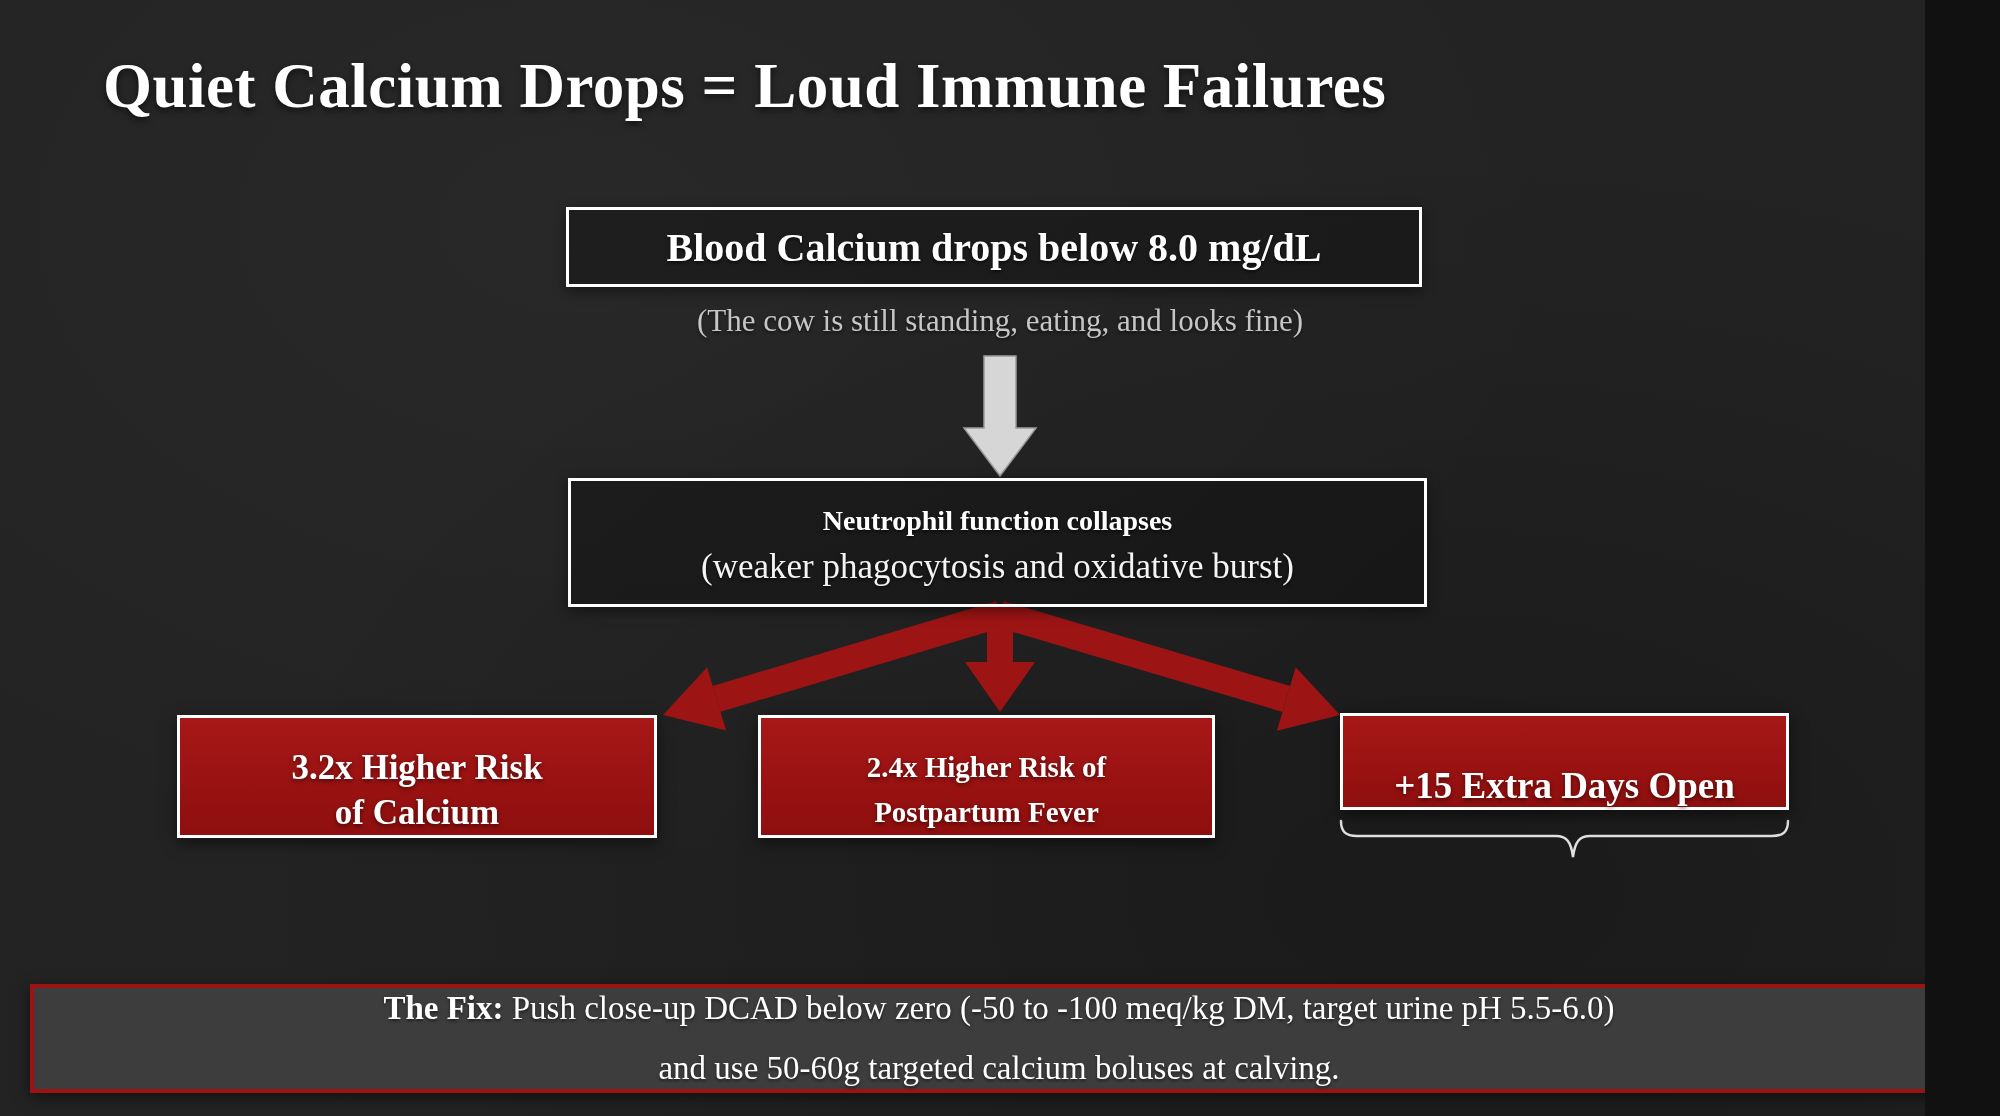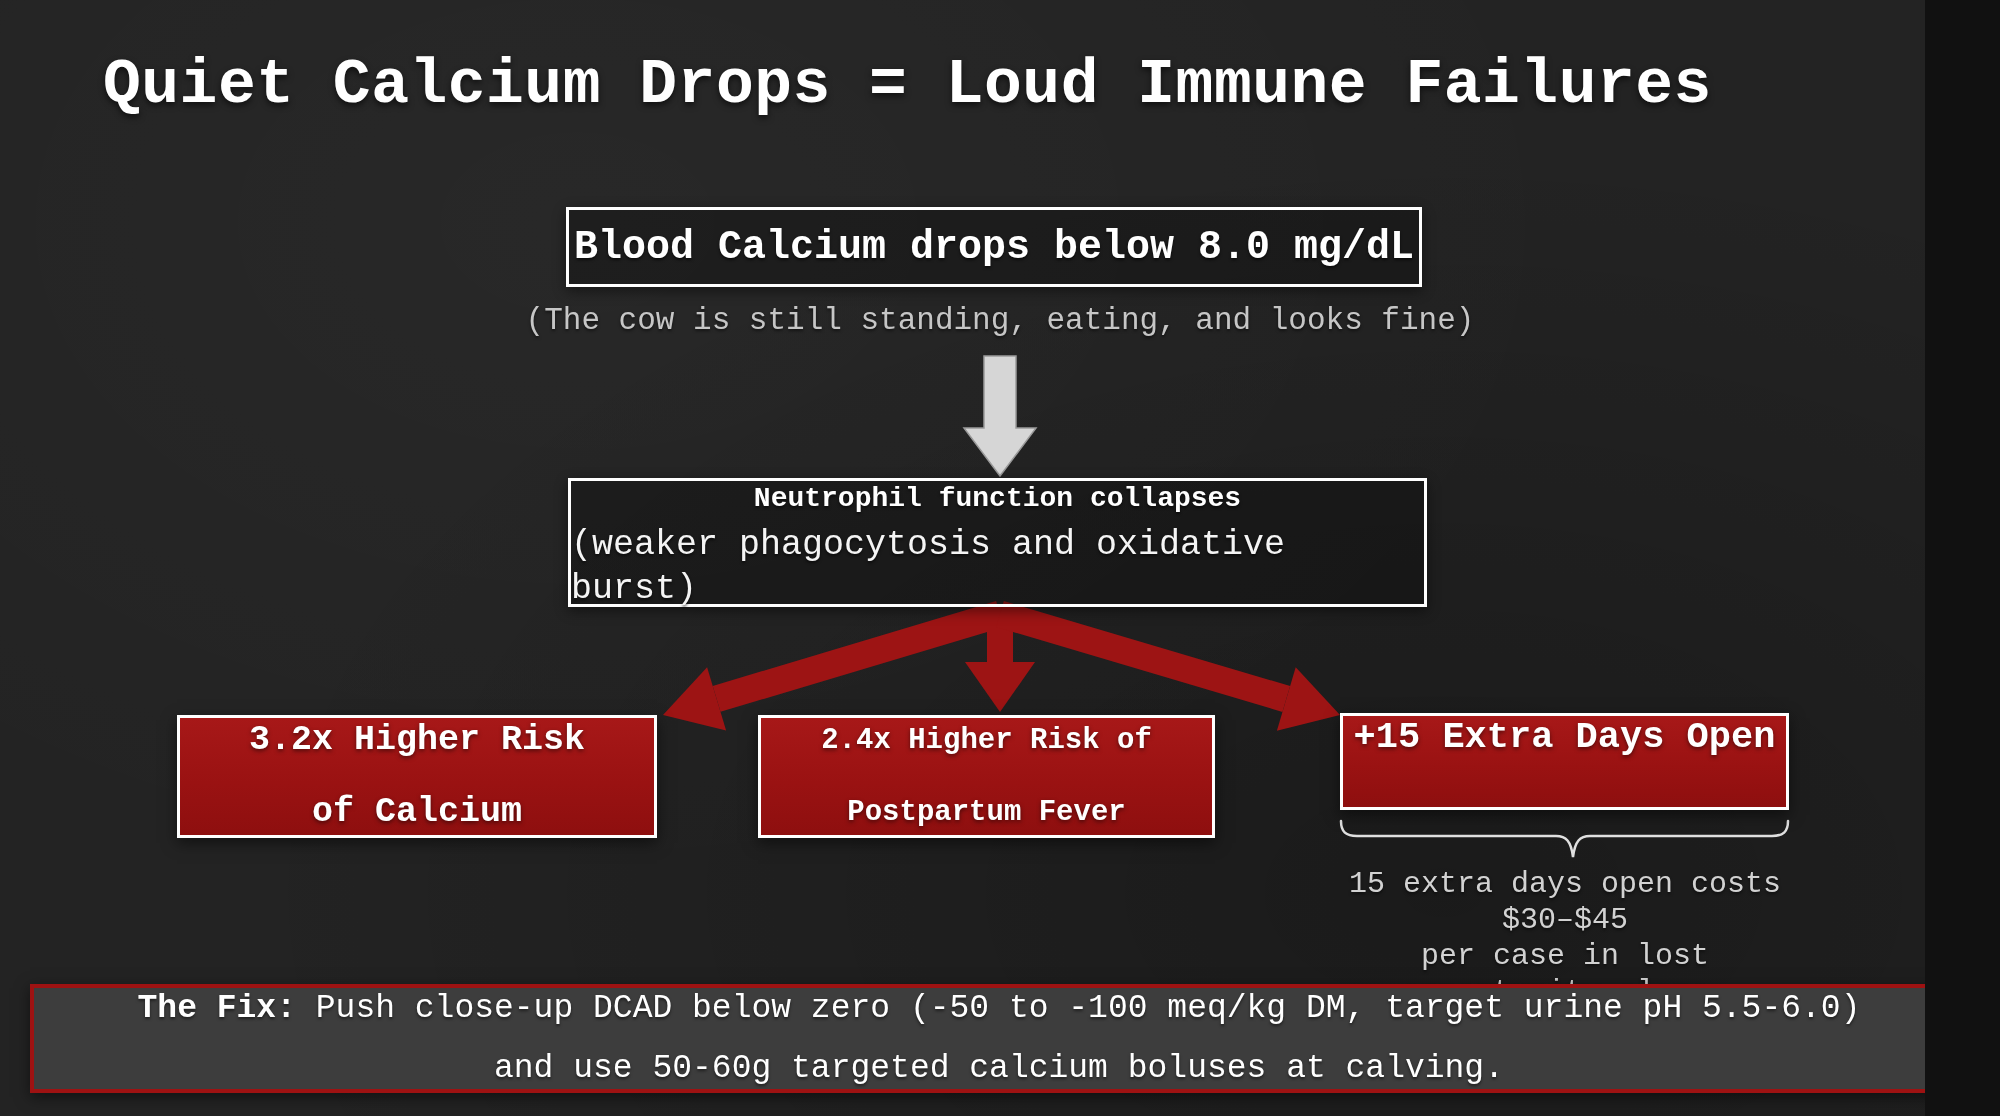--- a/index.html
+++ b/index.html
@@ -2,21 +2,21 @@
 <html><head>
 <meta charset="utf-8">
 <style>
   html,body { margin:0; padding:0; background:#111; }
   #canvas {
     position:relative; width:1925px; height:1116px; overflow:hidden;
     background:
       radial-gradient(ellipse at 30% 20%, rgba(255,255,255,0.025), rgba(0,0,0,0) 55%),
       radial-gradient(ellipse at 75% 80%, rgba(0,0,0,0.25), rgba(0,0,0,0) 60%),
       #232323;
-    font-family:Liberation Mono, monospace;
+    font-family:Liberation Serif, serif;
     color:#fff;
   }
   .abs { position:absolute; box-sizing:border-box; }
 
   #page-title {
     left:103px; top:50px; width:1800px;
     font-size:63px; font-weight:bold; letter-spacing:0.5px;
     color:#ffffff; text-shadow:0 3px 6px rgba(0,0,0,0.6);
     white-space:nowrap;
   }
@@ -36,21 +36,21 @@
     font-size:31px; color:#c6c6c6; text-shadow:0 2px 3px rgba(0,0,0,0.5);
   }
 
   #step2-box { left:568px; top:478px; width:859px; height:129px; }
   #step2-box .l1 { font-size:28px; font-weight:bold; line-height:48px; text-shadow:0 2px 3px rgba(0,0,0,0.6); }
   #step2-box .l2 { font-size:35px; line-height:44px; color:#f4f4f4; text-shadow:0 2px 3px rgba(0,0,0,0.6); }
 
   .red-box {
     border:3px solid #ffffff;
     background:linear-gradient(180deg, #a71818 0%, #9a1212 55%, #8e0f0f 100%);
-    display:flex; flex-direction:column; align-items:center; justify-content:space-between;
+    display:flex; flex-direction:column; align-items:center; justify-content:flex-end;
     text-align:center; font-weight:bold; color:#fff;
     text-shadow:0 2px 4px rgba(0,0,0,0.5);
     box-shadow:0 5px 14px rgba(0,0,0,0.5);
   }
   #outcome-1 { left:177px; top:715px; width:480px; height:123px; font-size:35px; line-height:45px; }
   #outcome-2 { left:758px; top:715px; width:457px; height:123px; font-size:29px; line-height:45px; }
   #outcome-3 { left:1340px; top:713px; width:449px; height:97px; font-size:37px; }
 
   #outcome-note {
     left:1330px; top:866px; width:470px; text-align:center;
@@ -120,24 +120,20 @@
 
   <div id="outcome-2" class="abs red-box">
     <div>2.4x Higher Risk of</div>
     <div>Postpartum Fever</div>
   </div>
 
   <div id="outcome-3" class="abs red-box">
     <div>+15 Extra Days Open</div>
   </div>
 
-  <div id="outcome-note" class="abs">
-    <div>15 extra days open costs $30–$45</div>
-    <div>per case in lost opportunity alone.</div>
-  </div>
 
   <div id="fix-box" class="abs">
     <div>
       <span class="bold">The Fix:</span><span> Push close-up DCAD below zero (-50 to -100 meq/kg DM, target urine pH 5.5-6.0)</span>
     </div>
     <div>and use 50-60g targeted calcium boluses at calving.</div>
   </div>
 
 </div>
 

